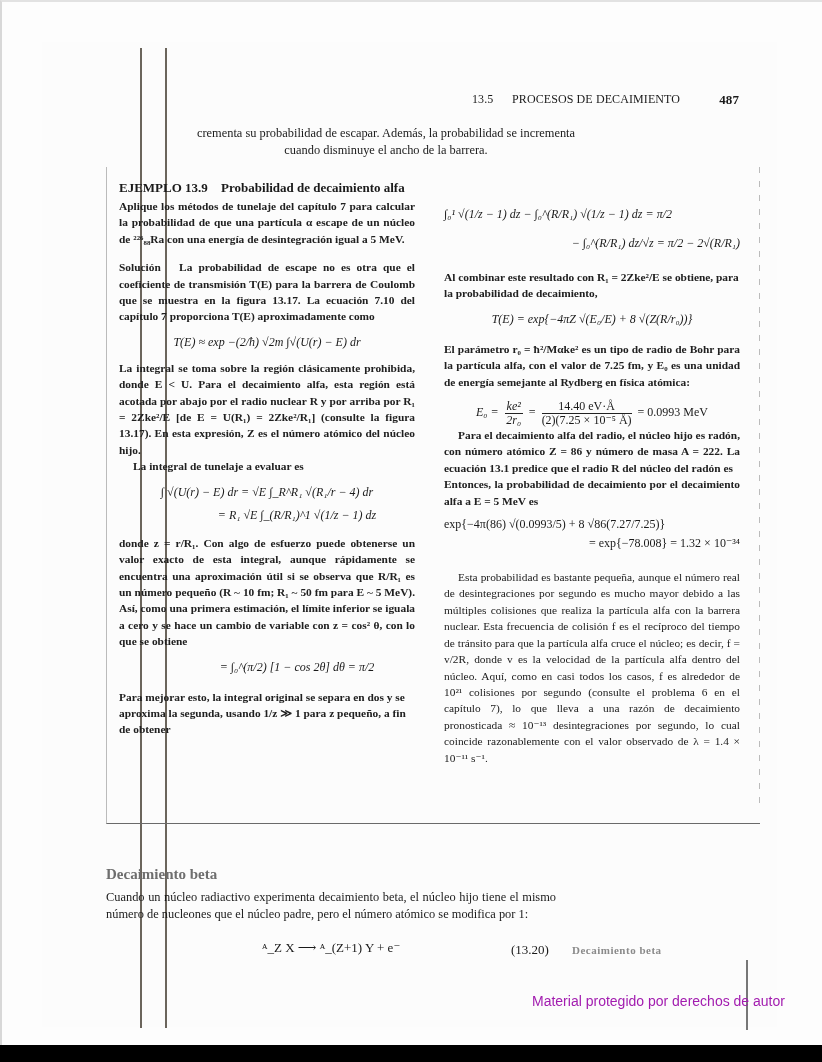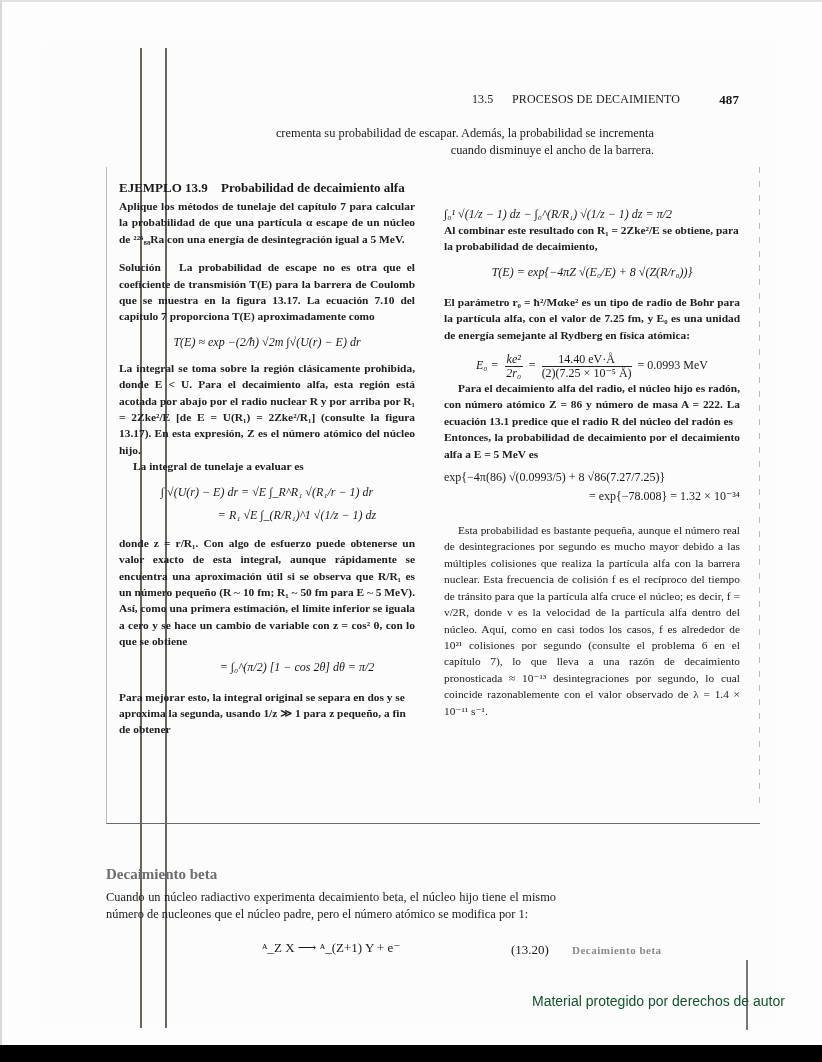--- a/index.html
+++ b/index.html
@@ -32,39 +32,39 @@
       background: repeating-linear-gradient(#bbb 0 6px, transparent 6px 14px); }
     .ex-title { font-weight: bold; font-size: 13px; }
     .ex-title .num { margin-right: 10px; }
     .eq { text-align: center; font-style: italic; font-size: 12px; }
     .math { font-style: italic; }
     .frac { display: inline-block; vertical-align: middle; text-align: center; margin: 0 3px; }
     .frac > span { display: block; line-height: 13px; }
     .frac .top { border-bottom: 1px solid #222; padding: 0 2px; }
     .section-head { font-size: 15px; font-weight: bold; color: #6e6e6e; }
     .side-label { font-size: 11px; font-weight: bold; color: #8a8a8a; letter-spacing: 0.5px; }
-    .watermark { font-family: "Liberation Sans", "DejaVu Sans", sans-serif; font-size: 14px; color: #14532d; }
+    .watermark { font-family: "Liberation Sans", "DejaVu Sans", sans-serif; font-size: 14px; color: #a21caf; }
     .bottom-bar { position: absolute; left: 0; top: 1045px; width: 822px; height: 17px; background: #000; }
   </style>
 </head>
 <body>
 
 <div class="viewer">
   <div class="page"></div>
 
   <div class="vline" style="left:138px; top:46px; height:980px;"></div>
   <div class="vline" style="left:163px; top:46px; height:980px;"></div>
 
   <div class="abs header">
     <span class="sec">13.5</span>
     <span class="title">PROCESOS DE DECAIMIENTO</span>
     <span class="pnum">487</span>
   </div>
 
-  <div class="abs body-text" style="left:92px; top:123px; width:560px; text-align:right;">
+  <div class="abs body-text" style="left:104px; top:123px; width:560px; text-align:center;">
     <p>crementa su probabilidad de escapar. Además, la probabilidad se incrementa</p>
     <p>cuando disminuye el ancho de la barrera.</p>
   </div>
 
   <div class="box"></div>
   <div class="box-right-dash"></div>
 
   <div class="abs ex-title" style="left:117px; top:178px;">
     <span class="num">EJEMPLO 13.9</span>
     <span>Probabilidad de decaimiento alfa</span>
@@ -72,29 +72,30 @@
 
   <div class="abs" style="left:117px; top:196px; width:296px;">
     <p class="col-text">Aplique los métodos de tunelaje del capítulo 7 para calcular la probabilidad de que una partícula α escape de un núcleo de ²²⁶₈₈Ra con una energía de desintegración igual a 5 MeV.</p>
     <p class="col-text" style="margin-top:12px;">
       <b>Solución</b>&nbsp;&nbsp;
       <span>La probabilidad de escape no es otra que el coeficiente de transmisión T(E) para la barrera de Coulomb que se muestra en la figura 13.17. La ecuación 7.10 del capítulo 7 proporciona T(E) aproximadamente como</span>
     </p>
     <p class="eq" style="margin:10px 0 10px;">T(E) ≈ exp −(2/ħ) √2m ∫√(U(r) − E) dr</p>
     <p class="col-text">La integral se toma sobre la región clásicamente prohibida, donde E &lt; U. Para el decaimiento alfa, esta región está acotada por abajo por el radio nuclear R y por arriba por R₁ = 2Zke²/E [de E = U(R₁) = 2Zke²/R₁] (consulte la figura 13.17). En esta expresión, Z es el número atómico del núcleo hijo.</p>
     <p class="col-text" style="text-indent:14px;">La integral de tunelaje a evaluar es</p>
-    <p class="eq" style="margin:10px 0 2px;">∫ √(U(r) − E) dr = √E ∫_R^R₁ √(R₁/r − 1) dr</p>
+    <p class="eq" style="margin:10px 0 2px;">∫ √(U(r) − E) dr = √E ∫_R^R₁ √(R₁/r − 4) dr</p>
     <p class="eq" style="margin:8px 0 12px 60px;">= R₁ √E ∫_(R/R₁)^1 √(1/z − 1) dz</p>
     <p class="col-text">donde z = r/R₁. Con algo de esfuerzo puede obtenerse un valor exacto de esta integral, aunque rápidamente se encuentra una aproximación útil si se observa que R/R₁ es un número pequeño (R ~ 10 fm; R₁ ~ 50 fm para E ~ 5 MeV). Así, como una primera estimación, el límite inferior se iguala a cero y se hace un cambio de variable con z = cos² θ, con lo que se obtiene</p>
     <p class="eq" style="margin:10px 0 14px 60px;">= ∫₀^(π/2) [1 − cos 2θ] dθ = π/2</p>
     <p class="col-text" style="text-align:left;">Para mejorar esto, la integral original se separa en dos y se aproxima la segunda, usando 1/z ≫ 1 para z pequeño, a fin de obtener</p>
   </div>
 
   <div class="abs" style="left:442px; top:205px; width:296px;">
     <p class="eq" style="text-align:left;">∫₀¹ √(1/z − 1) dz − ∫₀^(R/R₁) √(1/z − 1) dz = π/2</p>
+    <p class="eq" style="text-align:right; margin:14px 0 18px;">− ∫₀^(R/R₁) dz/√z = π/2 − 2√(R/R₁)</p>
     <p class="col-text" style="text-align:left;">Al combinar este resultado con R₁ = 2Zke²/E se obtiene, para la probabilidad de decaimiento,</p>
     <p class="eq" style="margin:10px 0 14px;">T(E) = exp{−4πZ √(E₀/E) + 8 √(Z(R/r₀))}</p>
     <p class="col-text">El parámetro r₀ = ħ²/Mαke² es un tipo de radio de Bohr para la partícula alfa, con el valor de 7.25 fm, y E₀ es una unidad de energía semejante al Rydberg en física atómica:</p>
     <div class="eq" style="margin:10px 0 0; font-style:normal;">
       <span class="math">E₀ =</span>
       <span class="frac">
         <span class="top math">ke²</span>
         <span class="math">2r₀</span>
       </span>
       =

